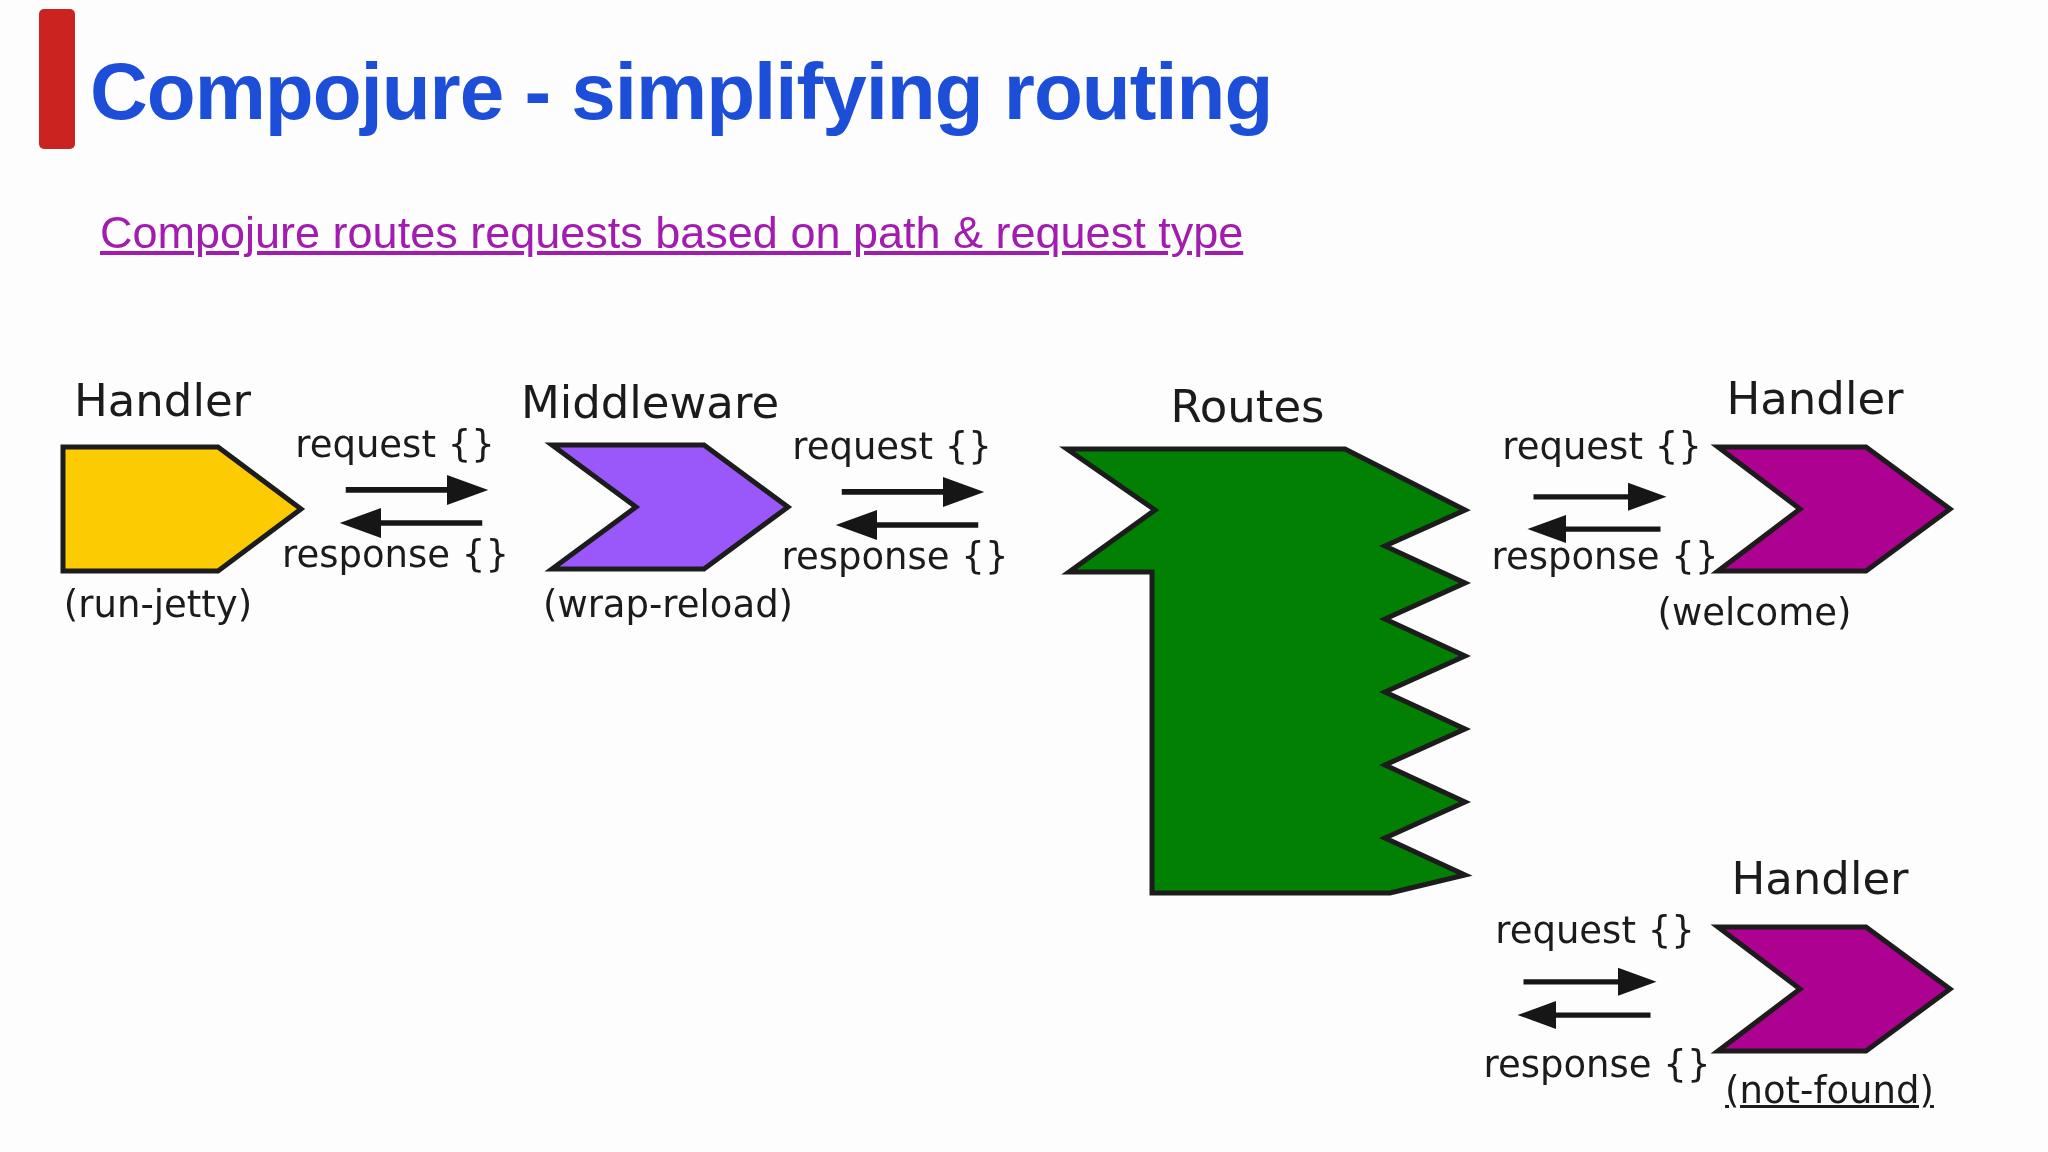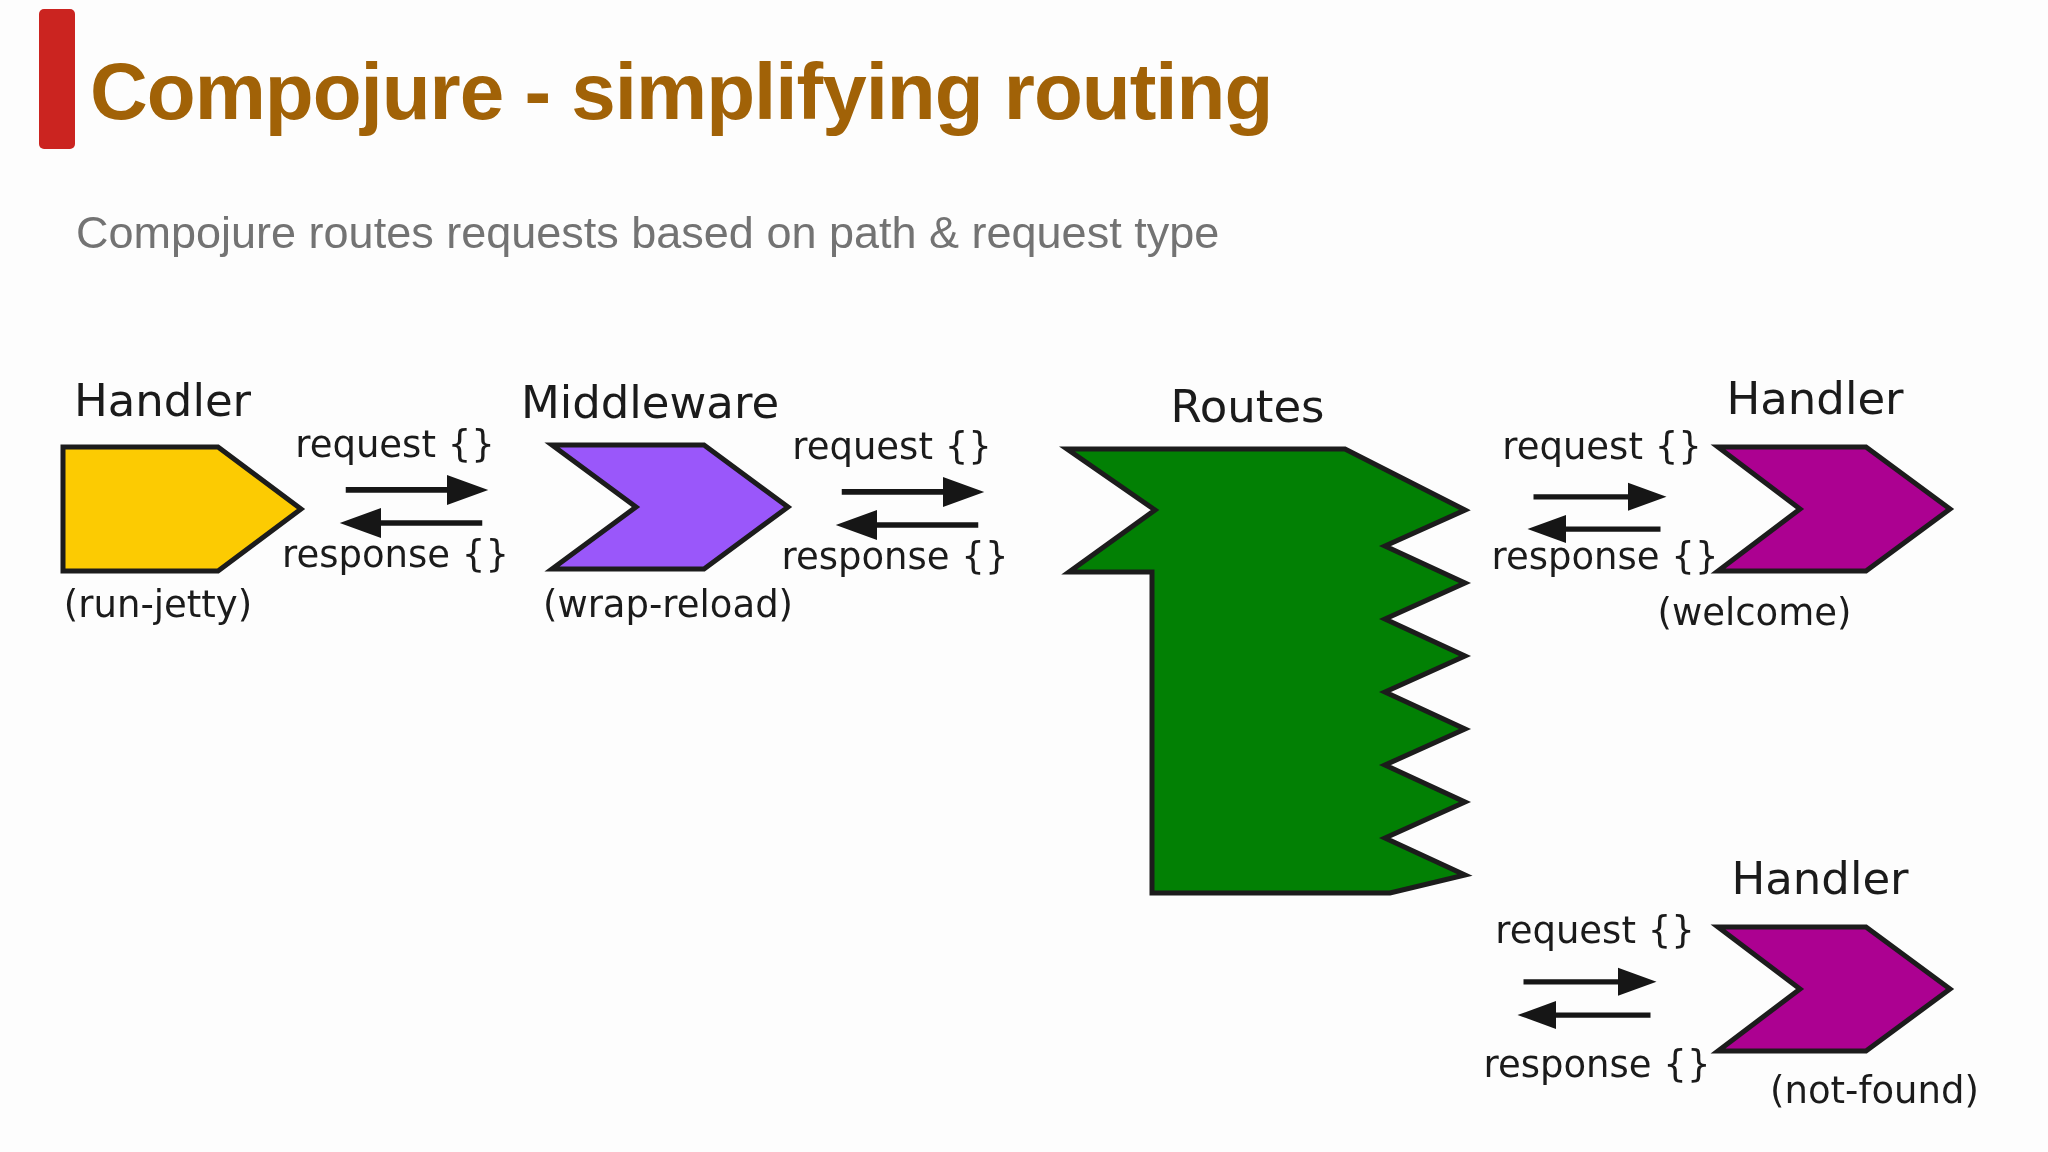--- a/index.html
+++ b/index.html
@@ -23,22 +23,22 @@
   .flow-label{font-size:37px;line-height:1;text-align:center;white-space:nowrap;}
   svg.shape,svg.arrow{display:block;overflow:visible;}
 </style>
 </head>
 <body>
 
 <div class="stage">
 
   <div class="abs red-marker" style="left:39px;top:9px;width:36px;height:140px;background:#cb2420;"></div>
 
-  <div class="abs page-title" style="left:90px;top:52px;color:#a16207;">Compojure - simplifying routing</div>
-  <div class="abs page-subtitle" style="left:76px;top:210px;color:#737373;">Compojure routes requests based on path &amp; request type</div>
+  <div class="abs page-title" style="left:90px;top:52px;color:#1d4ed8;">Compojure - simplifying routing</div>
+  <div class="abs page-subtitle" style="left:100px;top:210px;color:#a21caf;text-decoration:underline;">Compojure routes requests based on path &amp; request type</div>
 
   <div class="abs node-title" style="left:45px;top:378px;width:235px;">Handler</div>
   <svg class="abs shape" style="left:60px;top:443px;" width="245" height="132" viewBox="0 0 245 132">
     <polygon points="3,4 158,4 241,66 158,128 3,128" stroke="#1c1c1c" stroke-width="5" stroke-linejoin="miter" fill="#fccb02"></polygon>
   </svg>
   <div class="abs node-caption" style="left:38px;top:586px;width:240px;text-align:center;">(run-jetty)</div>
 
   <div class="abs flow-label" style="left:285px;top:426px;width:220px;">request {}</div>
   <svg class="abs arrow" style="left:342px;top:470px;" width="150" height="36" viewBox="0 0 160 36">
     <line x1="4" y1="20" x2="120" y2="20" stroke="#161616" stroke-width="6"></line>
@@ -97,15 +97,15 @@
   <svg class="abs arrow" style="left:1514px;top:997px;" width="140" height="36" viewBox="0 0 160 36">
     <line x1="40" y1="18" x2="156" y2="18" stroke="#161616" stroke-width="6"></line>
     <polygon points="48,2 4,18 48,34" fill="#161616"></polygon>
   </svg>
   <div class="abs flow-label" style="left:1477px;top:1046px;width:240px;">response {}</div>
 
   <div class="abs node-title" style="left:1700px;top:856px;width:240px;">Handler</div>
   <svg class="abs shape" style="left:1714px;top:923px;" width="240" height="132" viewBox="0 0 240 132">
     <polygon points="4,4 152,4 236,66 152,128 4,128 86,66" stroke="#1c1c1c" stroke-width="5" stroke-linejoin="miter" fill="#ac0191"></polygon>
   </svg>
-  <div class="abs node-caption" style="left:1757px;top:1072px;width:235px;">(not-found)</div>
+  <div class="abs node-caption" style="left:1712px;top:1072px;width:235px;text-decoration:underline;">(not-found)</div>
 
 </div>
 
 </body></html>

